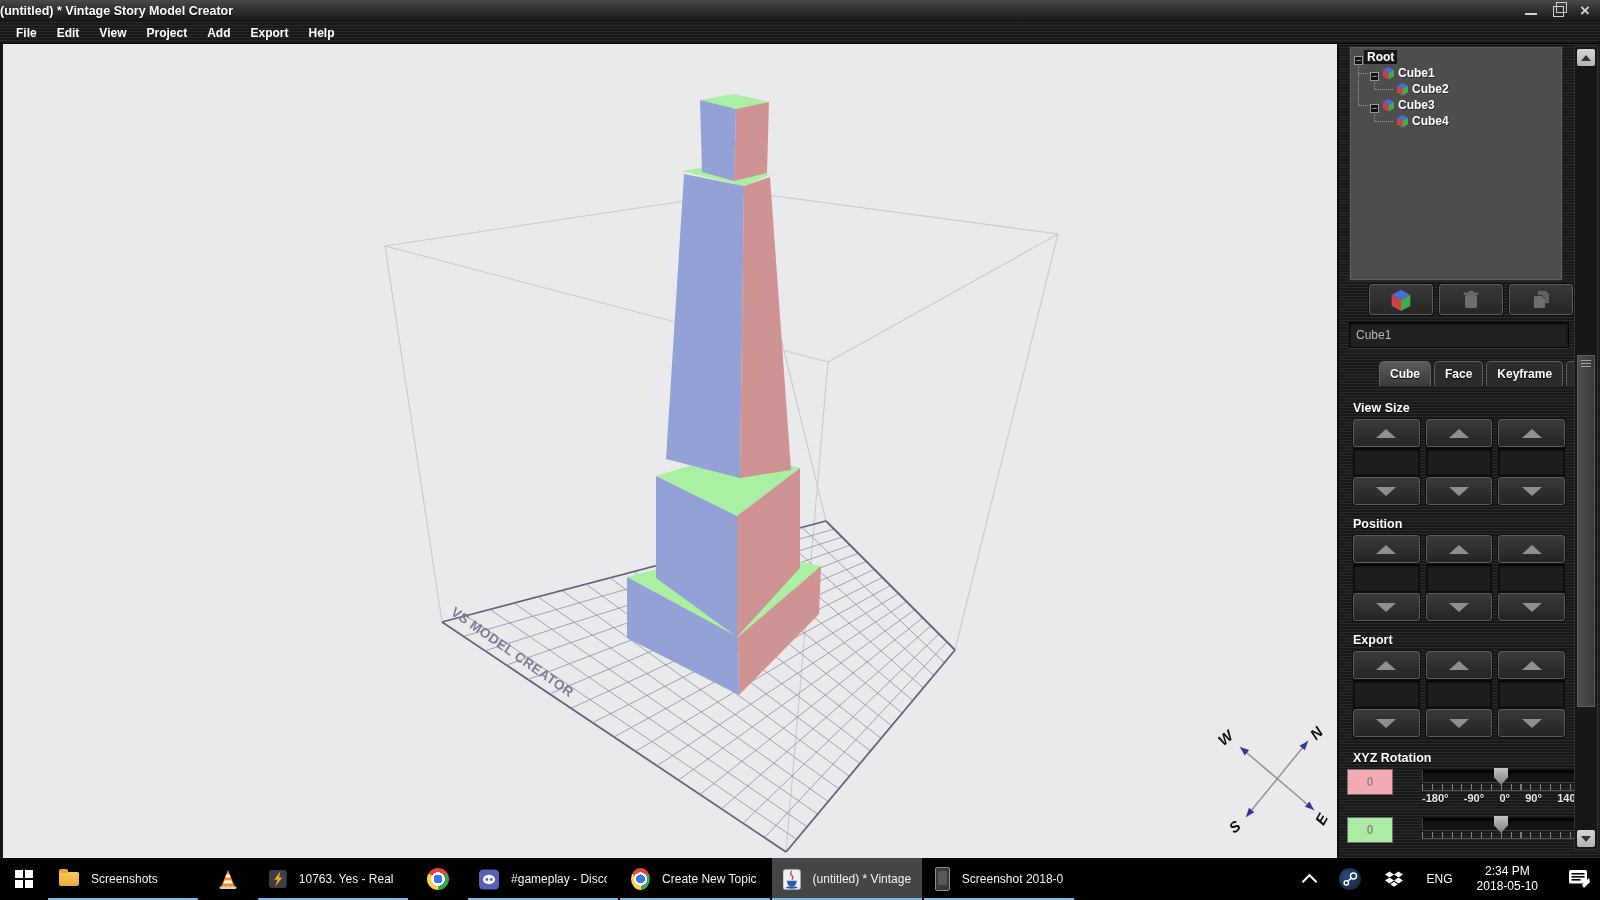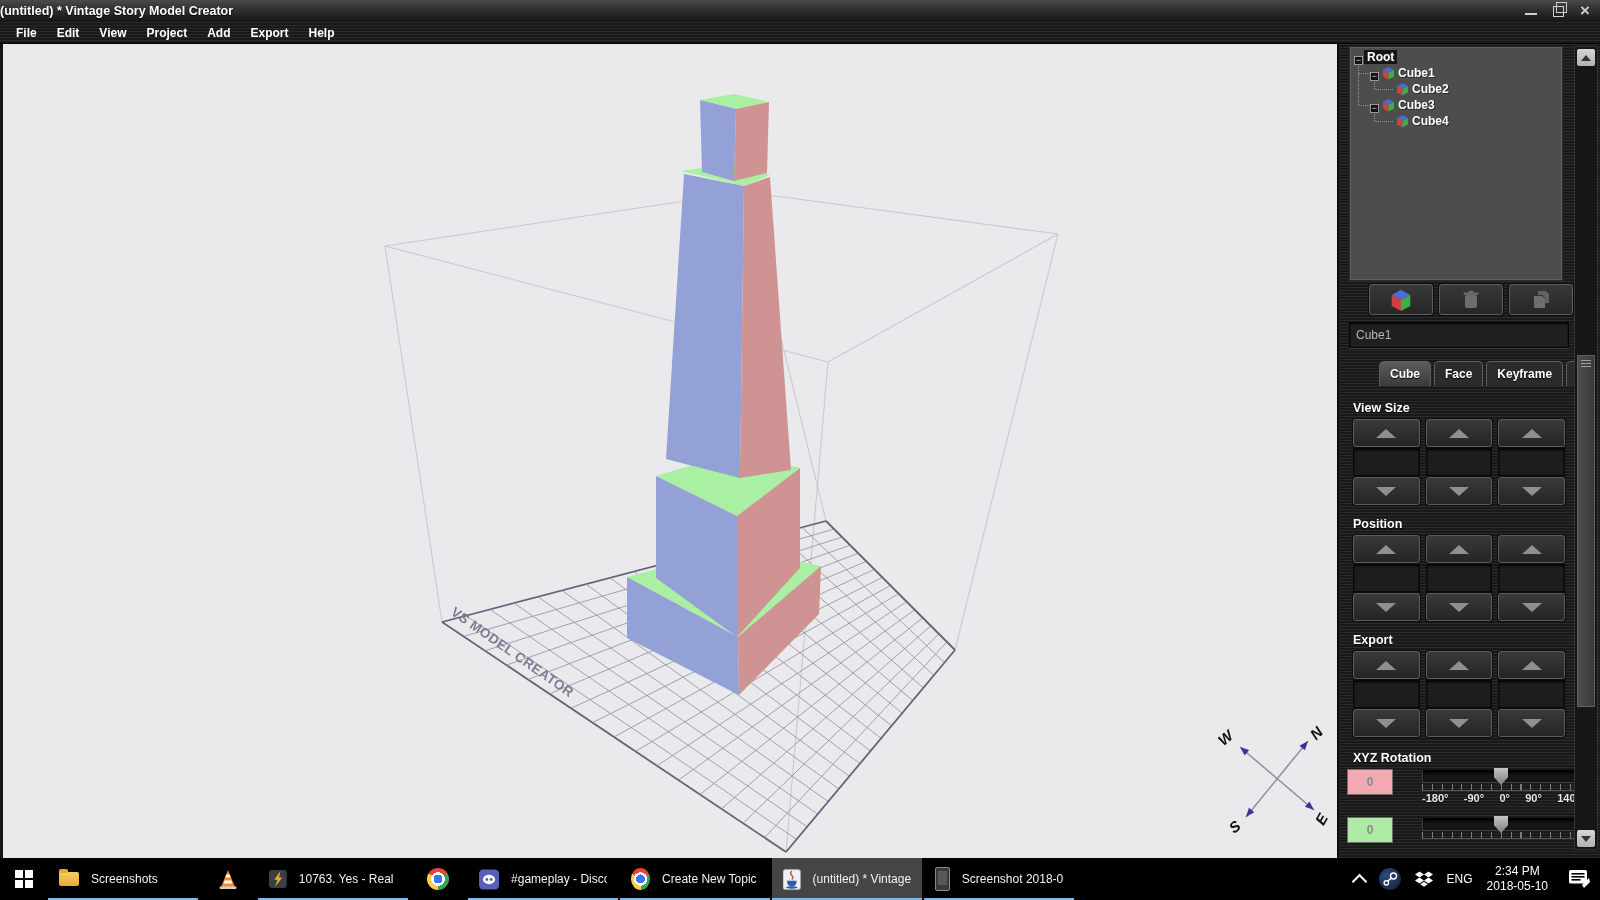--- a/index.html
+++ b/index.html
@@ -91,21 +91,21 @@
   .startbtn{width:48px;display:flex;align-items:center;justify-content:center;}
   .winlogo{display:grid;grid-template-columns:8px 8px;grid-template-rows:8px 8px;gap:1.5px;}
   .winlogo span{background:#fff;}
   .tbitem{position:relative;display:flex;align-items:center;gap:12px;padding:12px 11px;margin-right:2px;
     min-width:0;}
   .tbitem.w{width:128px;}
   .tbitem.s{width:34px;justify-content:center;}
   .tbitem.active{background:#454545;}
   .tbitem .ul{position:absolute;left:0;right:0;bottom:0;height:2px;background:#7cb9e8;}
   .tbl{color:#f2f2f2;font-size:12px;white-space:nowrap;overflow:hidden;}
-  .tray{margin-left:auto;display:flex;align-items:center;gap:14px;padding-right:10px;}
+  .tray{margin-left:auto;display:flex;align-items:center;gap:24px;padding-right:10px;}
   .chev{width:9px;height:9px;border-top:2px solid #fff;border-left:2px solid #fff;transform:rotate(45deg);margin-top:4px;}
   .eng{color:#fff;font-size:12px;}
   .clock{color:#fff;font-size:12px;text-align:center;line-height:15px;}
   
   .icon-folder{width:20px;height:14px;background:linear-gradient(180deg,#f6cc62,#e8ab35);border-radius:2px;position:relative;}
   .icon-folder:before{content:"";position:absolute;left:0;top:-3px;width:9px;height:4px;background:#e8ab35;border-radius:2px 2px 0 0;}
   .icon-screenshot{width:15px;height:22px;background:#3a3a3a;border:1px solid #8a8a8a;border-radius:2px;position:relative;}
   .icon-screenshot:before{content:"";position:absolute;left:2px;top:3px;right:2px;bottom:5px;background:#585858;}
   .icon-chrome{width:22px;height:22px;border-radius:50%;
     background:radial-gradient(circle,#3b78e7 0 4.5px,#fff 4.5px 6.8px,rgba(0,0,0,0) 6.8px),

